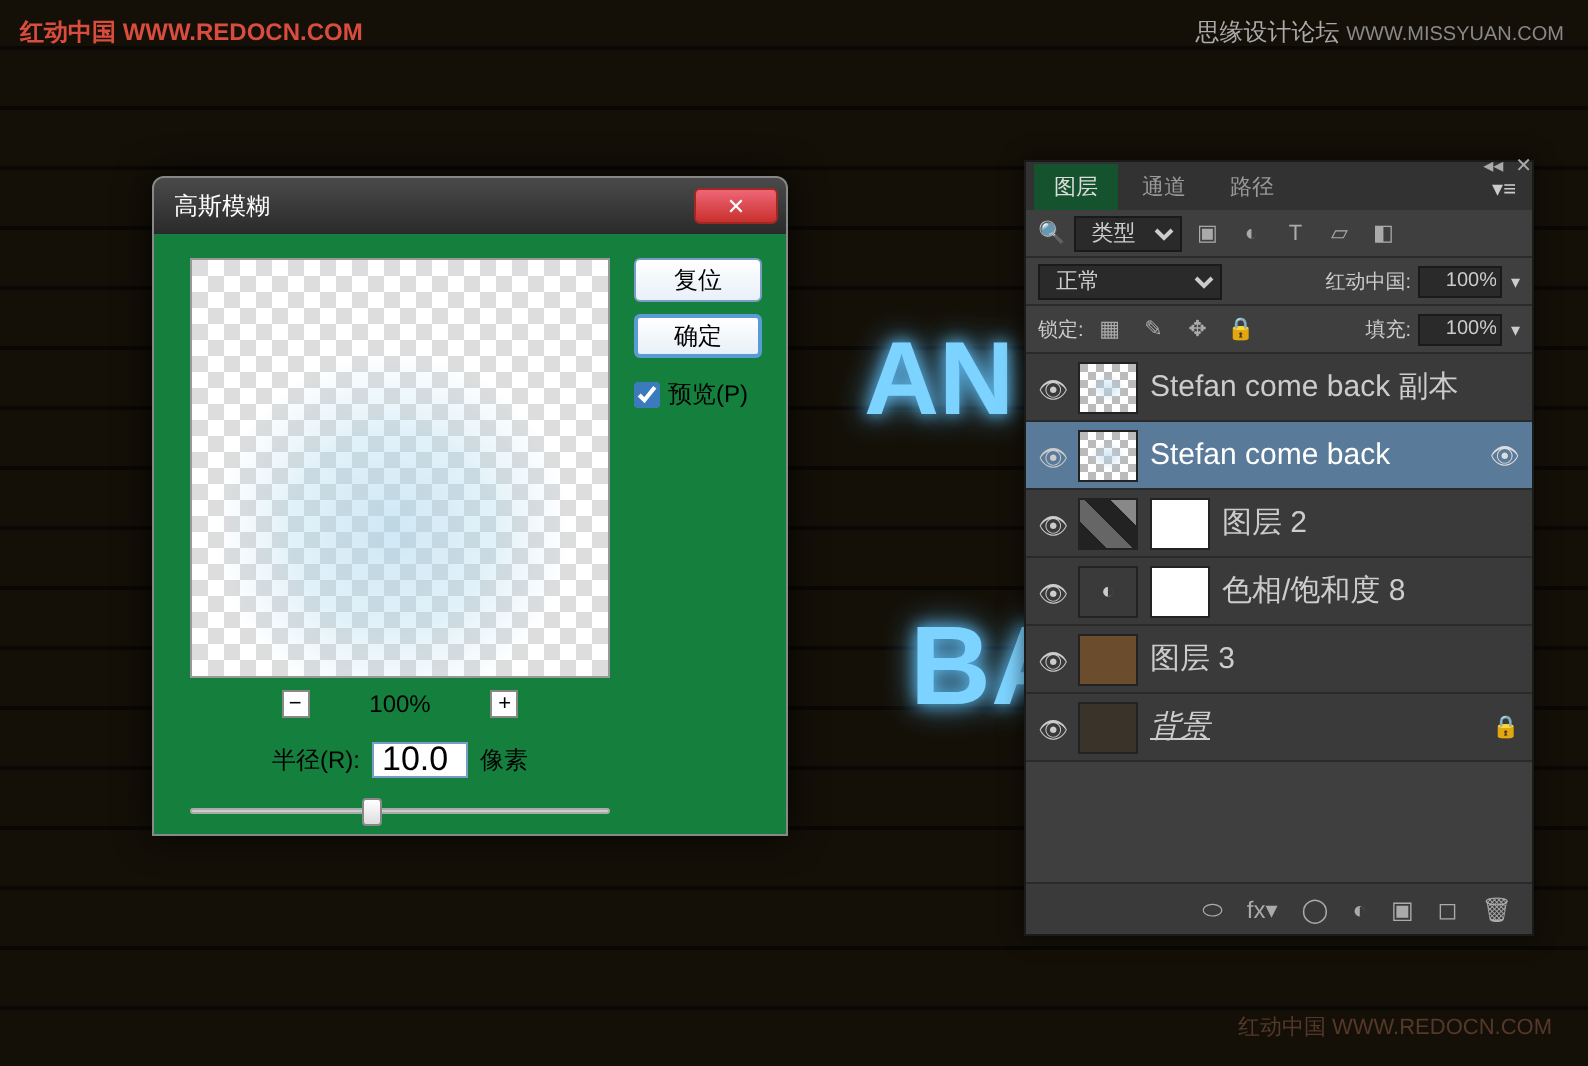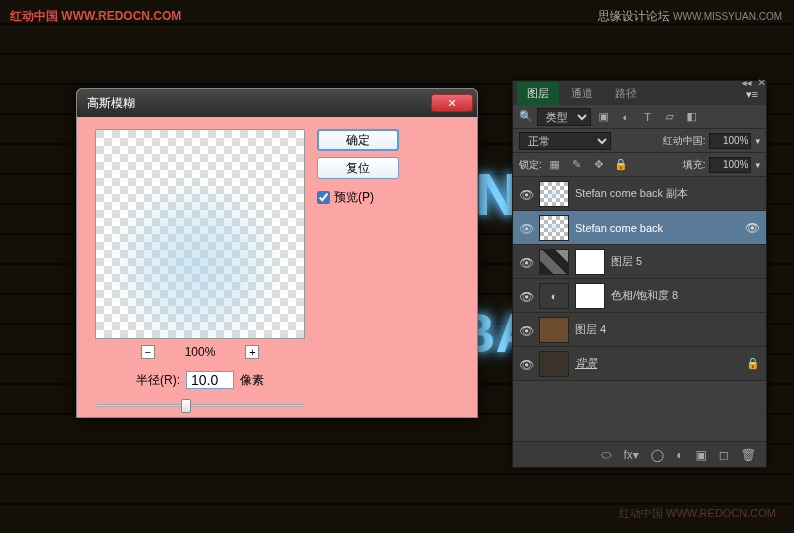--- a/index.html
+++ b/index.html
@@ -6,38 +6,38 @@
     body { width: 794px; height: 533px; background: #1a1410; position: relative; overflow: hidden; }
     
     
     .brick-bg { position: absolute; inset: 0; background: repeating-linear-gradient(0deg, #141008 0px, #141008 28px, #0a0805 28px, #0a0805 30px), repeating-linear-gradient(90deg, transparent 0px, transparent 58px, #0a0805 58px, #0a0805 60px); background-color: #1a1410; }
     
     .watermark-left { position: absolute; top: 8px; left: 10px; color: #d94d3e; font-size: 12px; font-weight: bold; z-index: 1; }
     .watermark-right { position: absolute; top: 8px; right: 12px; color: #aaa; font-size: 12px; z-index: 1; }
     .watermark-bottom { position: absolute; bottom: 12px; right: 18px; color: #553828; font-size: 11px; z-index: 1; }
     
     
-    .neon-text { position: absolute; color: #7dd3ff; font-size: 60px; font-weight: bold; text-shadow: 0 0 8px #5db8ee, 0 0 16px #5db8ee; font-family: sans-serif; }
+    .neon-text { position: absolute; color: #7dd3ff; font-size: 52px; font-weight: bold; text-shadow: 0 0 8px #5db8ee, 0 0 16px #5db8ee; font-family: sans-serif; }
     .neon1 { top: 160px; left: 432px; }
     .neon2 { top: 300px; left: 455px; font-size: 56px; }
     
     
-    .dialog { position: absolute; top: 88px; left: 76px; width: 402px; height: 330px; background: #fca5a5; border: 1px solid #888; box-shadow: 0 0 18px rgba(0,0,0,0.8); border-radius: 6px 6px 0 0; }
+    .dialog { position: absolute; top: 88px; left: 76px; width: 318px; height: 330px; background: #15803d; border: 1px solid #888; box-shadow: 0 0 18px rgba(0,0,0,0.8); border-radius: 6px 6px 0 0; }
     .titlebar { height: 28px; background: linear-gradient(#4a4a4a, #2a2a2a); border-radius: 5px 5px 0 0; display: flex; align-items: center; padding: 0 4px 0 10px; }
     .titlebar-text { color: #fff; font-size: 12px; flex: 1; }
     .close-btn { width: 42px; height: 18px; background: linear-gradient(#e67,#c9302c); border-radius: 3px; color: #fff; font-size: 11px; display: flex; align-items: center; justify-content: center; border: 1px solid #a02822; }
     .dialog-body { padding: 12px 12px 12px 18px; display: flex; gap: 12px; }
     
     .preview-col { display: flex; flex-direction: column; align-items: center; }
     .preview-box { width: 210px; height: 210px; border: 1px solid #999; background: repeating-conic-gradient(#fff 0% 25%, #ddd 0% 50%) 0 0 / 16px 16px; position: relative; overflow: hidden; }
     .blur-blob { position: absolute; width: 180px; height: 180px; border-radius: 50%; background: radial-gradient(circle, rgba(160,210,235,0.5) 0%, rgba(160,210,235,0.3) 40%, transparent 70%); left: 10px; top: 45px; }
     .zoom-row { display: flex; align-items: center; gap: 30px; margin-top: 6px; font-size: 12px; }
     .zoom-btn { width: 14px; height: 14px; border: 1px solid #888; background: #fff; font-size: 11px; display: flex; align-items: center; justify-content: center; }
     .radius-row { margin-top: 12px; font-size: 12px; display: flex; align-items: center; gap: 6px; }
-    .radius-input { width: 48px; height: 18px; border: 1px solid #7a9cc6; padding: 0 4px; font-size: 14px; }
+    .radius-input { width: 48px; height: 18px; border: 1px solid #7a9cc6; padding: 0 4px; font-size: 17px; }
     .slider { margin-top: 8px; width: 210px; height: 16px; position: relative; }
     .slider-track { position: absolute; top: 7px; left: 0; right: 0; height: 3px; background: #ccc; border: 1px solid #aaa; border-radius: 2px; }
     .slider-thumb { position: absolute; top: 2px; left: 86px; width: 10px; height: 14px; background: linear-gradient(#fff,#ddd); border: 1px solid #888; border-radius: 2px; }
     
     .btn-col { display: flex; flex-direction: column; gap: 6px; width: 82px; }
     .ps-btn { height: 22px; border: 1px solid #7a9cc6; border-radius: 3px; background: linear-gradient(#fff,#e8f0f8); font-size: 12px; }
     .ps-btn.primary { border: 2px solid #5a9bd5; }
     .preview-check { font-size: 12px; margin-top: 4px; display: flex; align-items: center; gap: 4px; }
     .preview-check input { accent-color: #3a7abd; }
     
@@ -61,21 +61,21 @@
     .eye { width: 14px; height: 12px; color: #ccc; font-size: 12px; }
     .thumb { width: 30px; height: 26px; border: 1px solid #222; background: repeating-conic-gradient(#fff 0% 25%, #bbb 0% 50%) 0 0 / 8px 8px; flex-shrink: 0; position: relative; }
     .thumb.dark { background: #3a332a; }
     .thumb.brown { background: #6b4d2e; }
     .thumb.clouds { background: linear-gradient(45deg, #222 25%, #666 25%, #666 50%, #222 50%, #222 75%, #888 75%); }
     .thumb::after { content: ""; position: absolute; inset: 5px; background: radial-gradient(rgba(180,215,240,0.6), transparent 70%); }
     .thumb.no-blob::after { display: none; }
     .mask-thumb { width: 30px; height: 26px; border: 1px solid #222; flex-shrink: 0; }
     .mask-white { background: #fff; }
     .adj-icon { width: 30px; height: 26px; border: 1px solid #222; background: #3a3a3a; display: flex; align-items: center; justify-content: center; flex-shrink: 0; }
-    .layer-name { font-size: 11px; font-style: normal; }
+    .layer-name { font-size: 15px; font-style: normal; }
     .layer-name.italic { font-style: italic; text-decoration: underline; }
     .fx-eye { margin-left: auto; font-size: 12px; color: #ddd; }
     
     .panel-bottom { position: absolute; bottom: 0; left: 0; right: 0; height: 26px; background: #3a3a3a; border-top: 1px solid #2a2a2a; display: flex; align-items: center; justify-content: flex-end; gap: 12px; padding: 0 10px; color: #aaa; font-size: 12px; }
   </style>
 </head>
 <body>
 
 <div class="brick-bg"></div>
 
@@ -107,22 +107,22 @@
         <span>半径(R):</span>
         <input class="radius-input" value="10.0" style="">
         <span>像素</span>
       </div>
       <div class="slider">
         <div class="slider-track"></div>
         <div class="slider-thumb"></div>
       </div>
     </div>
     <div class="btn-col">
+      <button class="ps-btn">复位</button>
       <button class="ps-btn primary">确定</button>
-      <button class="ps-btn">复位</button>
       <label class="preview-check">
         <input type="checkbox" checked="" style="">
         <span>预览(P)</span>
       </label>
     </div>
   </div>
 </div>
 
 <div class="panel">
   <div class="panel-top">
@@ -177,32 +177,32 @@
     <div class="layer selected">
       <span class="eye">👁</span>
       <div class="thumb"></div>
       <span class="layer-name">Stefan  come back</span>
       <span class="fx-eye">👁</span>
     </div>
     <div class="layer">
       <span class="eye">👁</span>
       <div class="thumb clouds no-blob"></div>
       <div class="mask-thumb mask-white"></div>
-      <span class="layer-name">图层 5</span>
+      <span class="layer-name">图层 2</span>
     </div>
     <div class="layer">
       <span class="eye">👁</span>
       <div class="adj-icon no-blob">◐</div>
       <div class="mask-thumb mask-white"></div>
       <span class="layer-name">色相/饱和度 8</span>
     </div>
     <div class="layer">
       <span class="eye">👁</span>
       <div class="thumb brown no-blob"></div>
-      <span class="layer-name">图层 4</span>
+      <span class="layer-name">图层 3</span>
     </div>
     <div class="layer">
       <span class="eye">👁</span>
       <div class="thumb dark no-blob"></div>
       <span class="layer-name italic">背景</span>
       <span style="margin-left:auto">🔒</span>
     </div>
   </div>
 
   <div class="panel-bottom">

